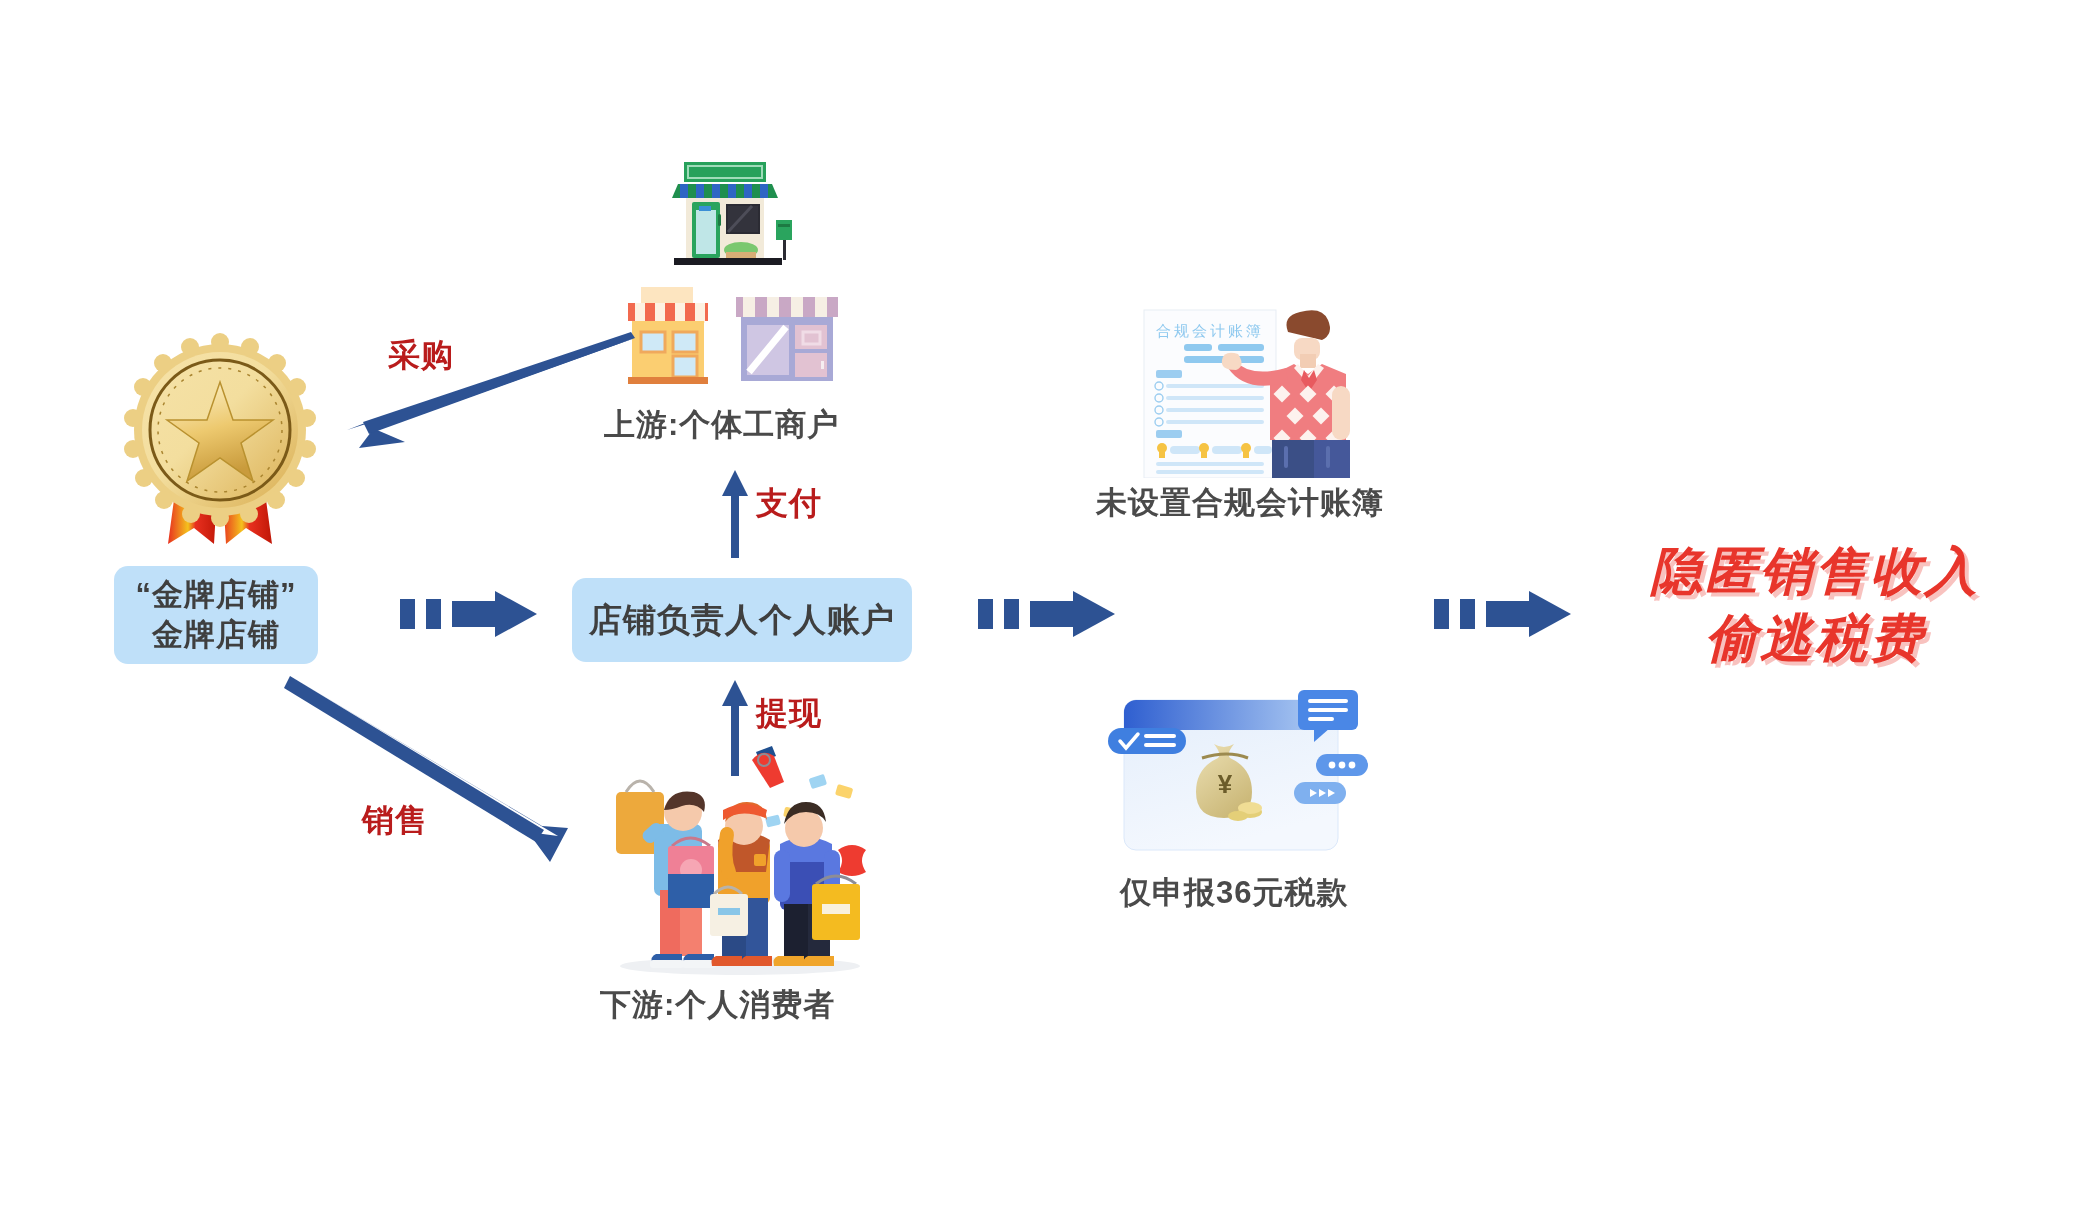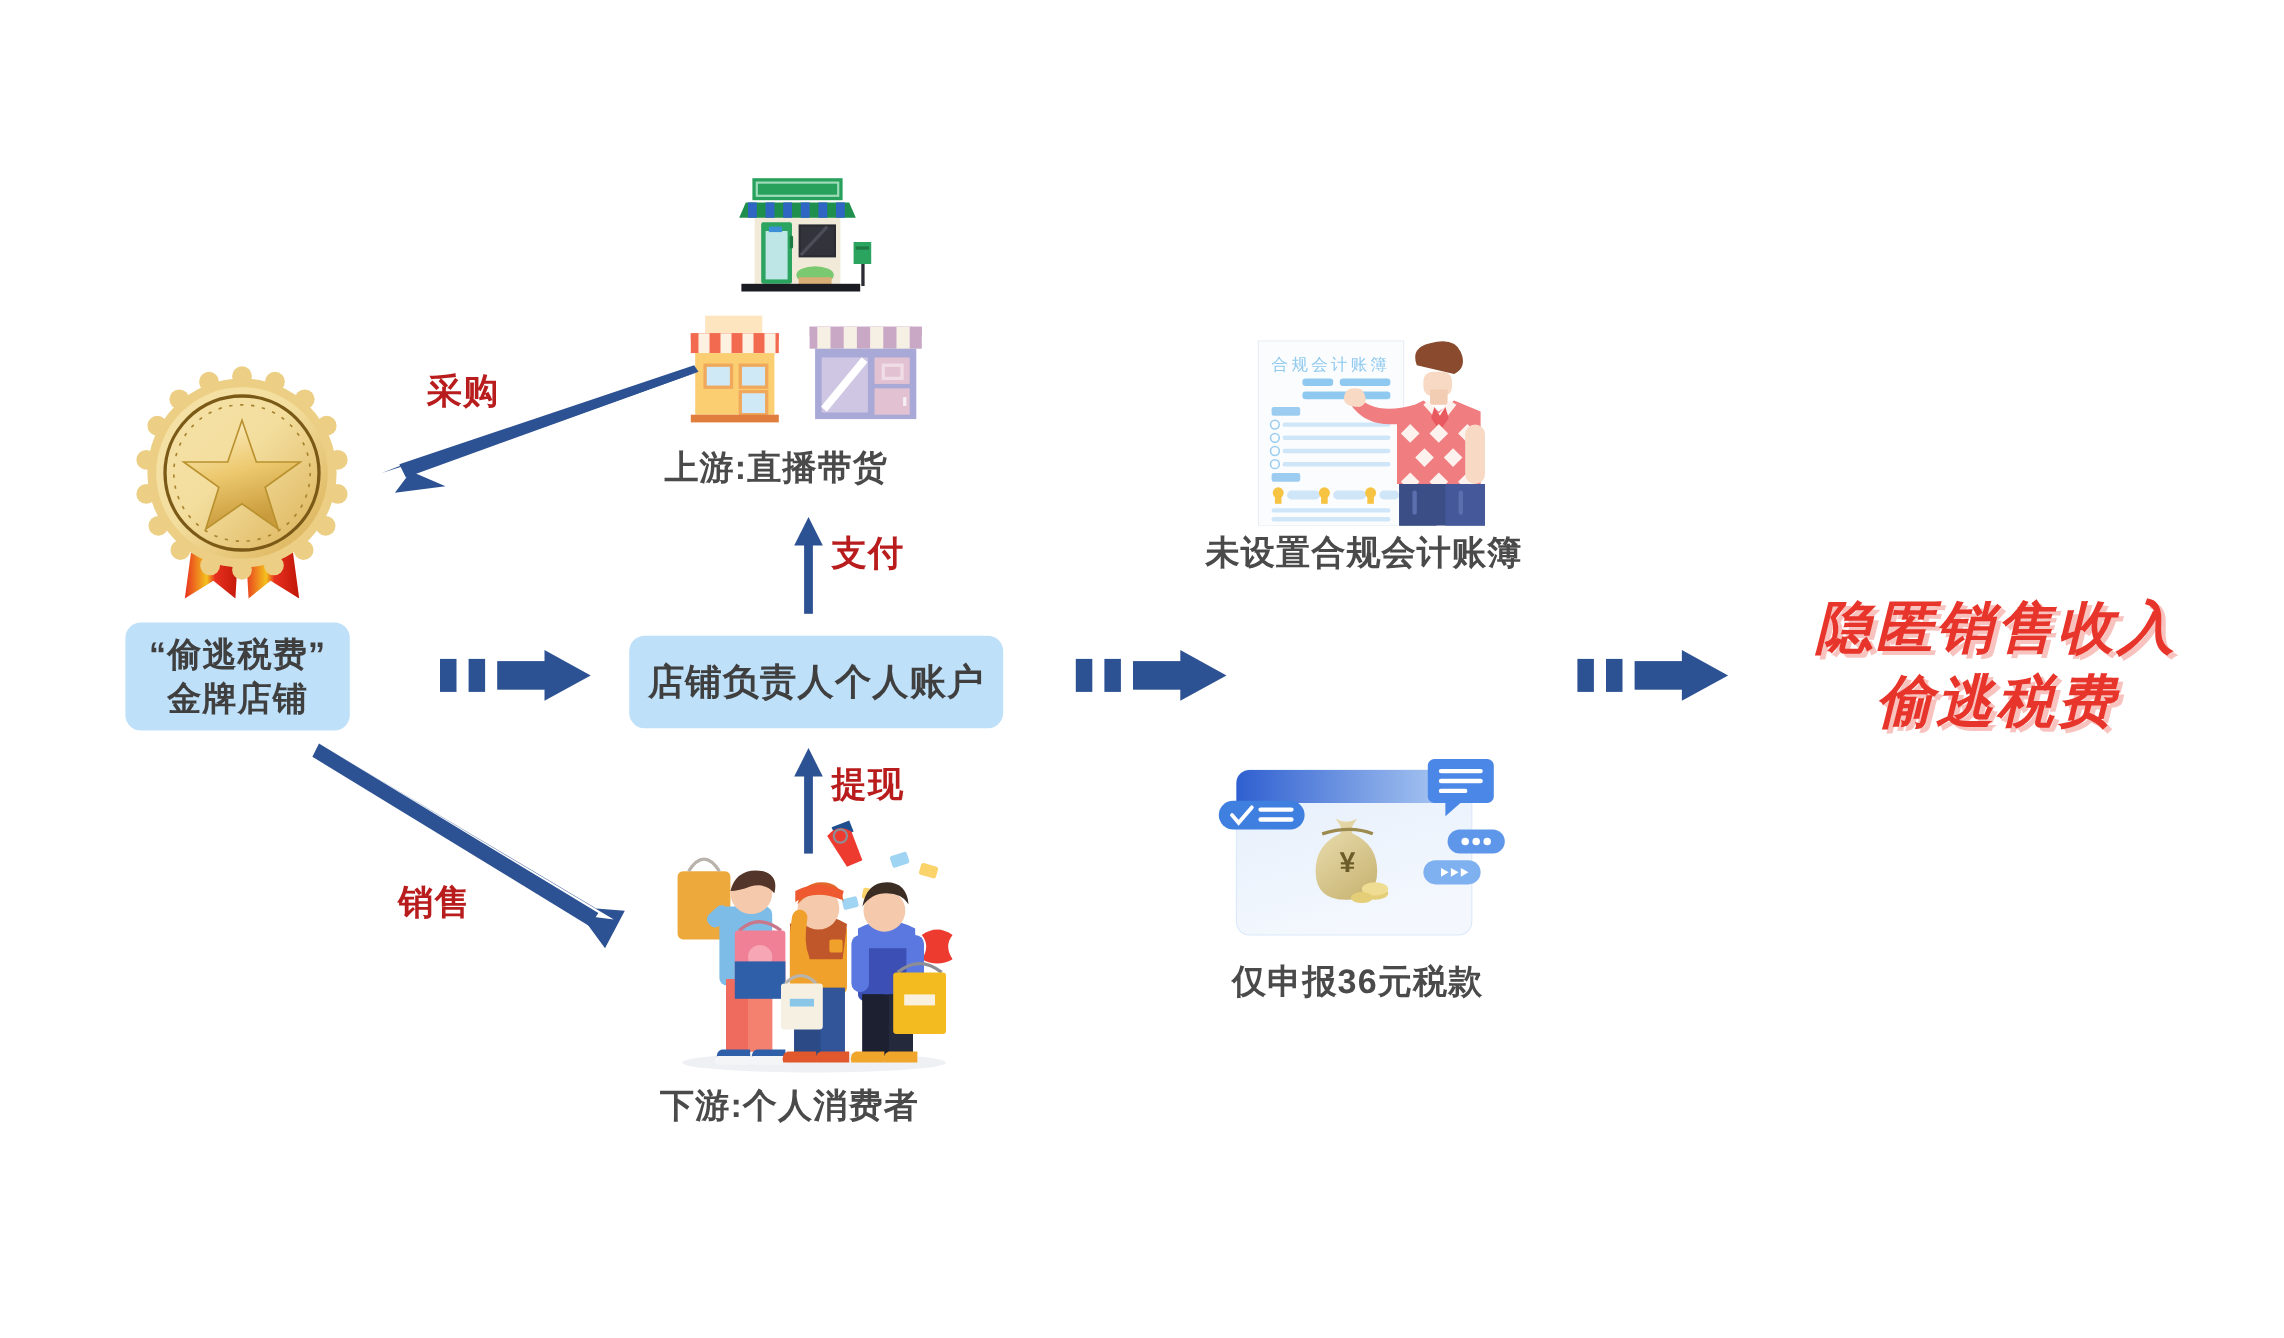--- a/index.html
+++ b/index.html
@@ -182,21 +182,21 @@
       </g>
       <circle cx="110" cy="100" r="78" fill="url(#gMedal)"></circle>
       <circle cx="110" cy="100" r="70" fill="none" stroke="#7b5a18" stroke-width="3"></circle>
       <circle cx="110" cy="100" r="62" fill="none" stroke="#a9842f" stroke-width="1.5" stroke-dasharray="3 7"></circle>
       <path d="M110 52 L123 90 L163 90 L131 113 L143 151 L110 128 L77 151 L89 113 L57 90 L97 90 Z" fill="url(#gStar)" stroke="#b9912f" stroke-width="1.5"></path>
     </svg>
   </div>
 
   <div class="abs bluebox" id="medal-box">
     <div>
-      <span>“偷逃税费”</span><br>
+      <span>“金牌店铺”</span><br>
       <span>金牌店铺</span>
     </div>
   </div>
 
   <div class="abs illus" style="left:600px; top:140px; width:260px; height:250px;">
     <svg width="260" height="250" viewBox="0 0 260 250">
 
       <g>
         <rect x="84" y="22" width="82" height="20" fill="#27a15b"></rect>
         <rect x="88" y="26" width="74" height="12" fill="none" stroke="#9fdcb9" stroke-width="2"></rect>
@@ -255,21 +255,21 @@
         <rect x="147" y="185" width="42" height="50" fill="#cfc6e3"></rect>
         <path d="M149 232 L186 187" stroke="#ffffff" stroke-width="7"></path>
         <rect x="195" y="185" width="32" height="24" fill="#e2c2d2"></rect>
         <rect x="203" y="192" width="17" height="12" fill="none" stroke="#f0dce6" stroke-width="3"></rect>
         <rect x="195" y="213" width="32" height="24" fill="#e2c2d2"></rect>
         <rect x="221" y="221" width="3" height="8" fill="#f6eef1"></rect>
       </g>
     </svg>
   </div>
 
-  <div class="abs caption" style="left:604px; top:404px;">上游:直播带货</div>
+  <div class="abs caption" style="left:604px; top:404px;">上游:个体工商户</div>
 
   <div class="abs bluebox" id="account-box">
     <span>店铺负责人个人账户</span>
   </div>
 
   <div class="abs illus" style="left:588px; top:738px; width:300px; height:240px;">
     <svg width="300" height="240" viewBox="0 0 300 240">
       <ellipse cx="152" cy="228" rx="120" ry="9" fill="#eef0f3"></ellipse>
 
       <path d="M168 14 l16 -6 4 10 -16 6 z" fill="#1f4f8f"></path>

